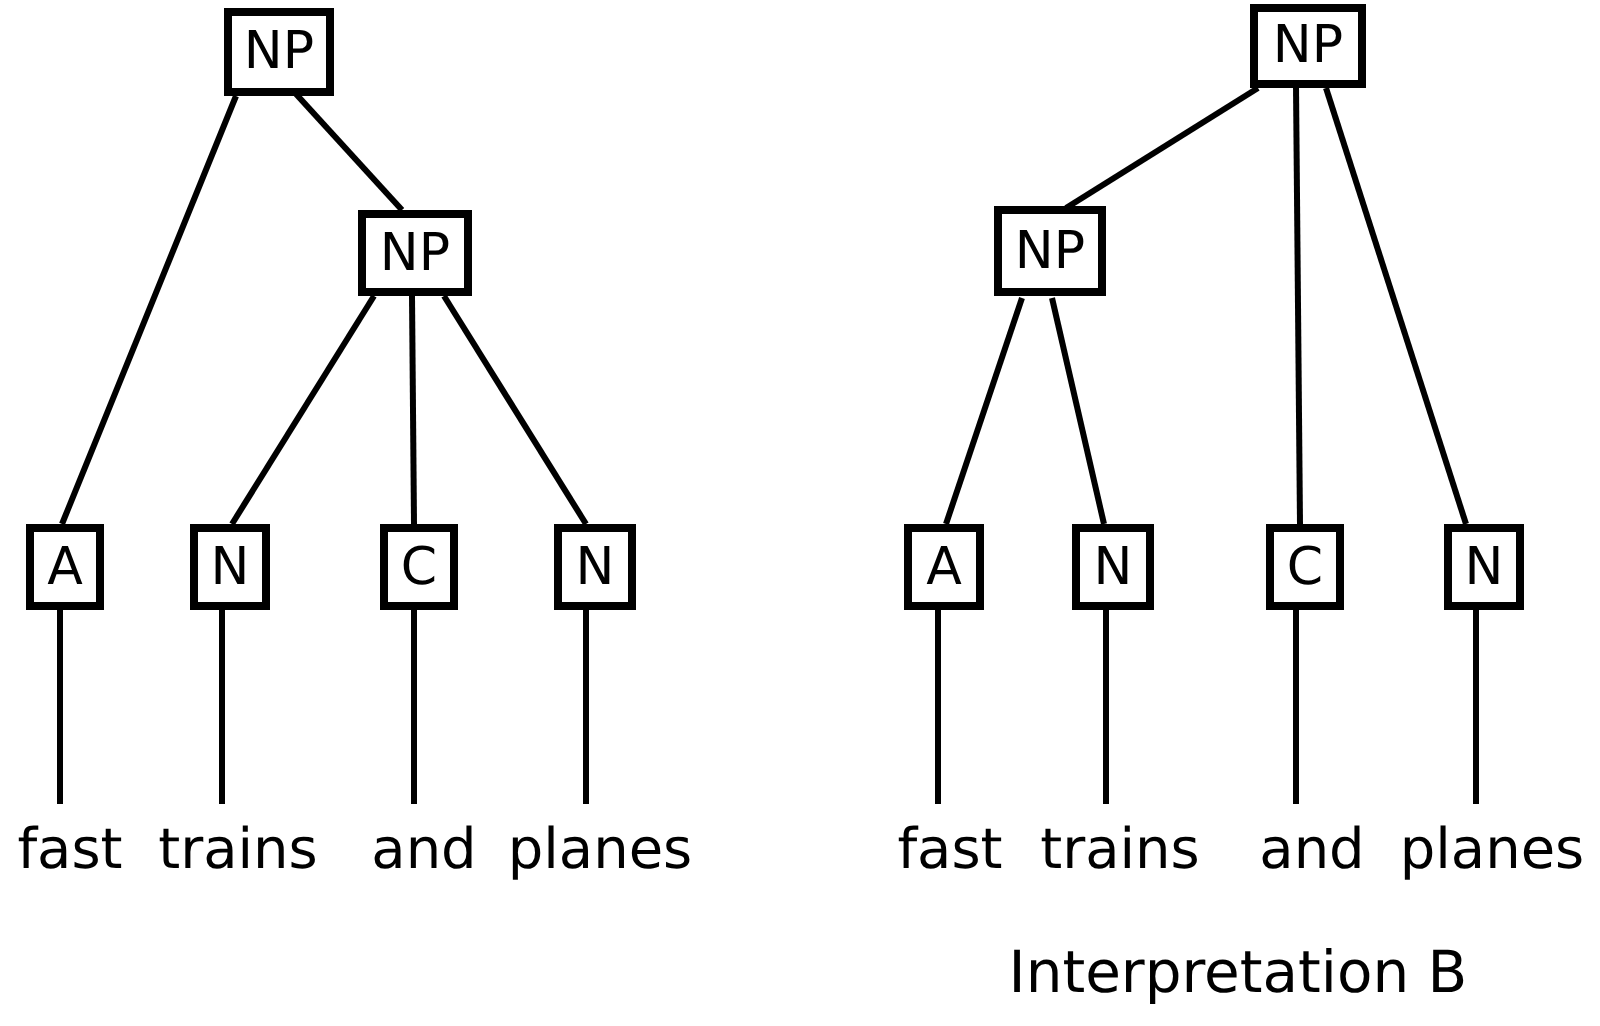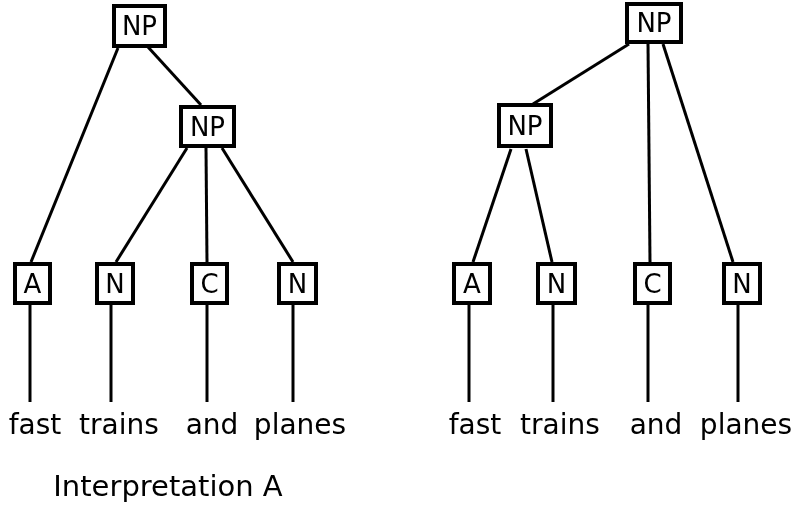--- a/index.html
+++ b/index.html
@@ -102,21 +102,20 @@
     </div>
   <div class="node" style="left:277px; top:262px; width:41px; height:43px;">
       <span>N</span>
     </div>
 
   <div class="word" style="left:35px;  top:411px;">fast</div>
   <div class="word" style="left:119px; top:411px;">trains</div>
   <div class="word" style="left:212px; top:411px;">and</div>
   <div class="word" style="left:300px; top:411px;">planes</div>
 
-  <div class="caption" style="left:168px; top:472px;">Interpretation A</div>
 
   <div class="node" style="left:625px; top:2px;   width:58px; height:42px;">
       <span>NP</span>
     </div>
   <div class="node" style="left:497px; top:103px; width:56px; height:45px;">
       <span>NP</span>
     </div>
   <div class="node" style="left:452px; top:262px; width:40px; height:43px;">
       <span>A</span>
     </div>
@@ -128,14 +127,15 @@
     </div>
   <div class="node" style="left:722px; top:262px; width:40px; height:43px;">
       <span>N</span>
     </div>
 
   <div class="word" style="left:475px; top:411px;">fast</div>
   <div class="word" style="left:560px; top:411px;">trains</div>
   <div class="word" style="left:656px; top:411px;">and</div>
   <div class="word" style="left:746px; top:411px;">planes</div>
 
+  <div class="caption" style="left:619px; top:472px;">Interpretation B</div>
 
 </div>
 
 </body></html>

